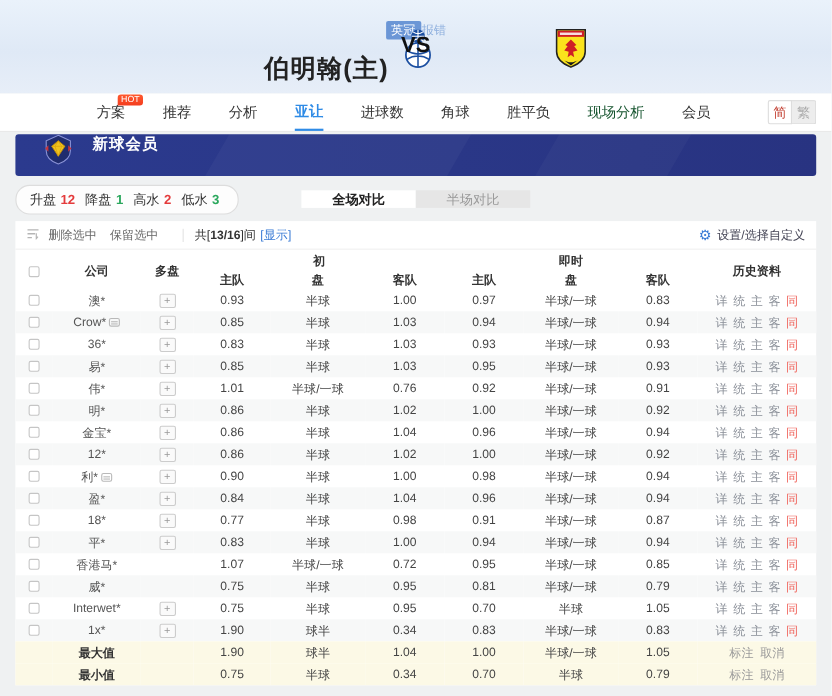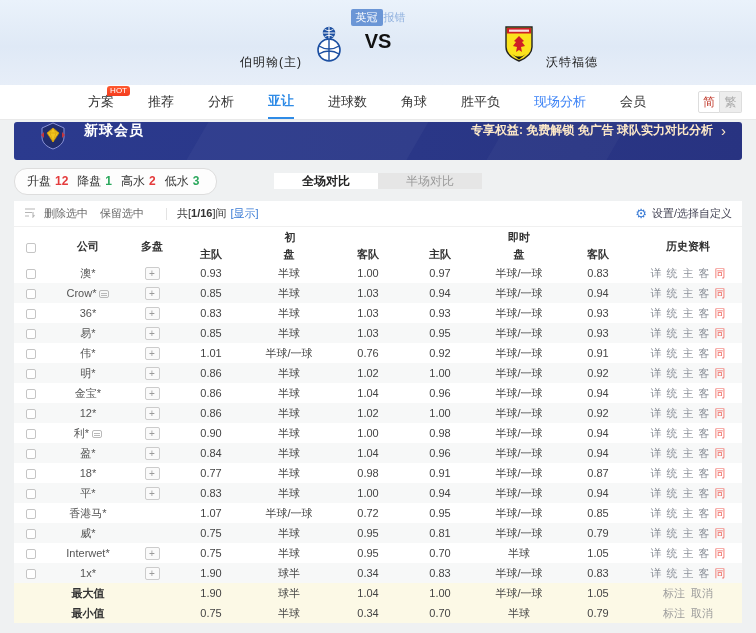--- a/index.html
+++ b/index.html
@@ -9,46 +9,46 @@
     background:#eff1f2; width:756px; height:633px; overflow:hidden;
     -webkit-font-smoothing:antialiased;
   }
   .page { width:756px; height:633px; position:relative; }
 
   
   .match-header {
     height:85px; position:relative;
     background:linear-gradient(180deg,#eaf2fb 0%,#dfe9f6 55%,#e7eef8 100%);
   }
-  .mh-top { position:absolute; top:9px; left:0; width:100%;
+  .mh-top { position:absolute; top:19px; left:0; width:100%;
     display:flex; justify-content:center; align-items:center; gap:1px; font-size:12px; }
   .league-badge { background:#6b96d6; color:#fff; font-size:11px; padding:1px 5px; border-radius:2px; }
   .mh-datetime { color:#333; font-weight:bold; }
   .report-error { color:#8fb0de; font-size:11px; cursor:pointer; }
   .mh-main { position:absolute; top:24px; left:0; width:100%; height:40px; }
   .team-block { position:absolute; display:flex; align-items:center; gap:12px; height:40px; }
   .team-home { left:240px; }
   .team-away { left:504px; }
-  .team-name { font-size:12px; font-weight:normal; color:#222; letter-spacing:1px;margin-top:36px; }
+  .team-name { font-size:23px; font-weight:bold; color:#222; letter-spacing:1px;margin-top:36px; }
   .vs { position:absolute; left:0; width:100%; text-align:center; top:6px;
         font-size:20px; font-weight:bold; color:#111; }
   .team-logo svg { display:block; }
   .mh-info { position:absolute; bottom:7px; left:0; width:100%; text-align:center;
     font-size:11px; color:#909cab; }
   .mh-info b { font-weight:normal; margin-left:14px; }
   .mh-info b:first-child { margin-left:0; }
 
   
   .nav { height:35px; background:#fff; border-bottom:1px solid #e9e9e9; position:relative;
     display:flex; align-items:stretch; padding-left:88px; }
   .nav-tabs { display:flex; gap:34px; align-items:stretch; }
   .nav-tab { position:relative; display:flex; align-items:center; font-size:13px; color:#333;
     cursor:pointer; }
   .nav-tab.active { color:#2f8be6; border-bottom:2px solid #2f8be6; font-weight:bold; }
-  .nav-tab.highlight { color:#3b82f6;font-family:Liberation Mono, monospace; }
+  .nav-tab.highlight { color:#14532d;font-family:Liberation Mono, monospace; }
   .hot-badge { position:absolute; top:1px; right:-16px; background:linear-gradient(180deg,#ff5a30,#f33c1e);
     color:#fff; font-size:8px; padding:1px 3px; border-radius:3px 3px 3px 0; line-height:1; }
   .lang-toggle { position:absolute; right:14px; top:6px; display:flex; }
   .lang-btn { width:22px; height:22px; display:flex; align-items:center; justify-content:center;
     font-size:12px; border:1px solid #ddd; cursor:pointer; }
   .lang-simplified { background:#fff; color:#c0392b; border-radius:2px 0 0 2px; }
   .lang-traditional { background:#ededed; color:#a9a9a9; border-radius:0 2px 2px 0; border-left:none; }
 
   
   .vip-banner { margin:2px 14px 0; height:38px; border-radius:3px; position:relative;
@@ -139,21 +139,20 @@
       <div class="team-block team-away">
         <span class="team-logo">
           <svg width="30" height="38" viewBox="0 0 30 38">
             <path d="M2 2 h26 v20 c0 8 -8 12 -13 14 C10 34 2 30 2 22 Z" fill="#fbe31c" stroke="#222" stroke-width="1.4"></path>
             <rect x="3" y="3" width="24" height="5.5" fill="#cf1f25"></rect>
             <rect x="5" y="4.6" width="20" height="2.2" fill="#fff" opacity="0.85"></rect>
             <path d="M15 11 l-5 5 2 1 -3 4 4 1 -1 5 3 -2 3 2 -1 -5 4 -1 -3 -4 2 -1 Z" fill="#cf1f25"></path>
             <path d="M8 29 c4 3.4 10 3.4 14 0 l-7 5.6 Z" fill="#1a1a1a"></path>
           </svg>
         </span>
-        <span class="team-name">沃特福德</span>
       </div>
     </div>
   </div>
 
   <div class="nav">
     <div class="nav-tabs" id="nav-tabs">
         <div class="nav-tab">方案<span class="hot-badge">HOT</span></div>
         <div class="nav-tab">推荐</div>
         <div class="nav-tab">分析</div>
         <div class="nav-tab active">亚让</div>
@@ -173,24 +172,20 @@
     <span class="vip-shield">
       <svg width="26" height="28" viewBox="0 0 26 28">
         <path d="M13 1 L24 6 V15 C24 21 19 25 13 27 C7 25 2 21 2 15 V6 Z" fill="#202c6e" stroke="#8a93d6" stroke-width="1"></path>
         <path d="M4 10 L1 13 L4 16 Z" fill="#c6343c"></path>
           <path d="M22 10 L25 13 L22 16 Z" fill="#c6343c"></path>
         <path d="M13 6 L19 11 L13 20 L7 11 Z" fill="#f2c41d" stroke="#b8860b" stroke-width="0.8"></path>
         <path d="M7 11 h12 M13 6 L10 11 L13 20 L16 11 Z" stroke="#d9a40f" stroke-width="0.7" fill="none"></path>
       </svg>
     </span>
     <span class="vip-title">新球会员</span>
-    <span class="vip-right">
-      <span>专享权益: 免费解锁 免广告 球队实力对比分析</span>
-      <span class="vip-arrow">›</span>
-    </span>
   </div>
 
   <div class="filter-row">
     <div class="stat-pill" id="filter-stats">
         <span>升盘</span>
         <span class="num" style="color: rgb(228, 59, 60);">12</span>
         <span>降盘</span>
         <span class="num" style="color: rgb(42, 167, 92);">1</span>
         <span>高水</span>
         <span class="num" style="color: rgb(228, 59, 60);">2</span>
@@ -208,21 +203,21 @@
       <span class="tb-icon">
         <svg width="12" height="11" viewBox="0 0 12 11">
             <path d="M1 2 h10 M1 5.5 h7 M1 9 h4" stroke="#b5b5b5" stroke-width="1.2"></path>
             <path d="M9 5 v5 l1.5 -1.8" stroke="#b5b5b5" stroke-width="1.1" fill="none"></path>
           </svg>
       </span>
       <span class="tb-link">删除选中</span>
       <span class="tb-link">保留选中</span>
       <span class="tb-sep"></span>
       <span class="tb-count">
-        <span>共[</span><b>1/16</b><span>]间</span>
+        <span>共[</span><b>13/16</b><span>]间</span>
       </span>
       <span class="tb-show">[显示]</span>
       <span class="tb-right">
         <span class="gear">⚙</span>
         <span>设置/选择自定义</span>
       </span>
     </div>
 
     <table>
       <colgroup>

